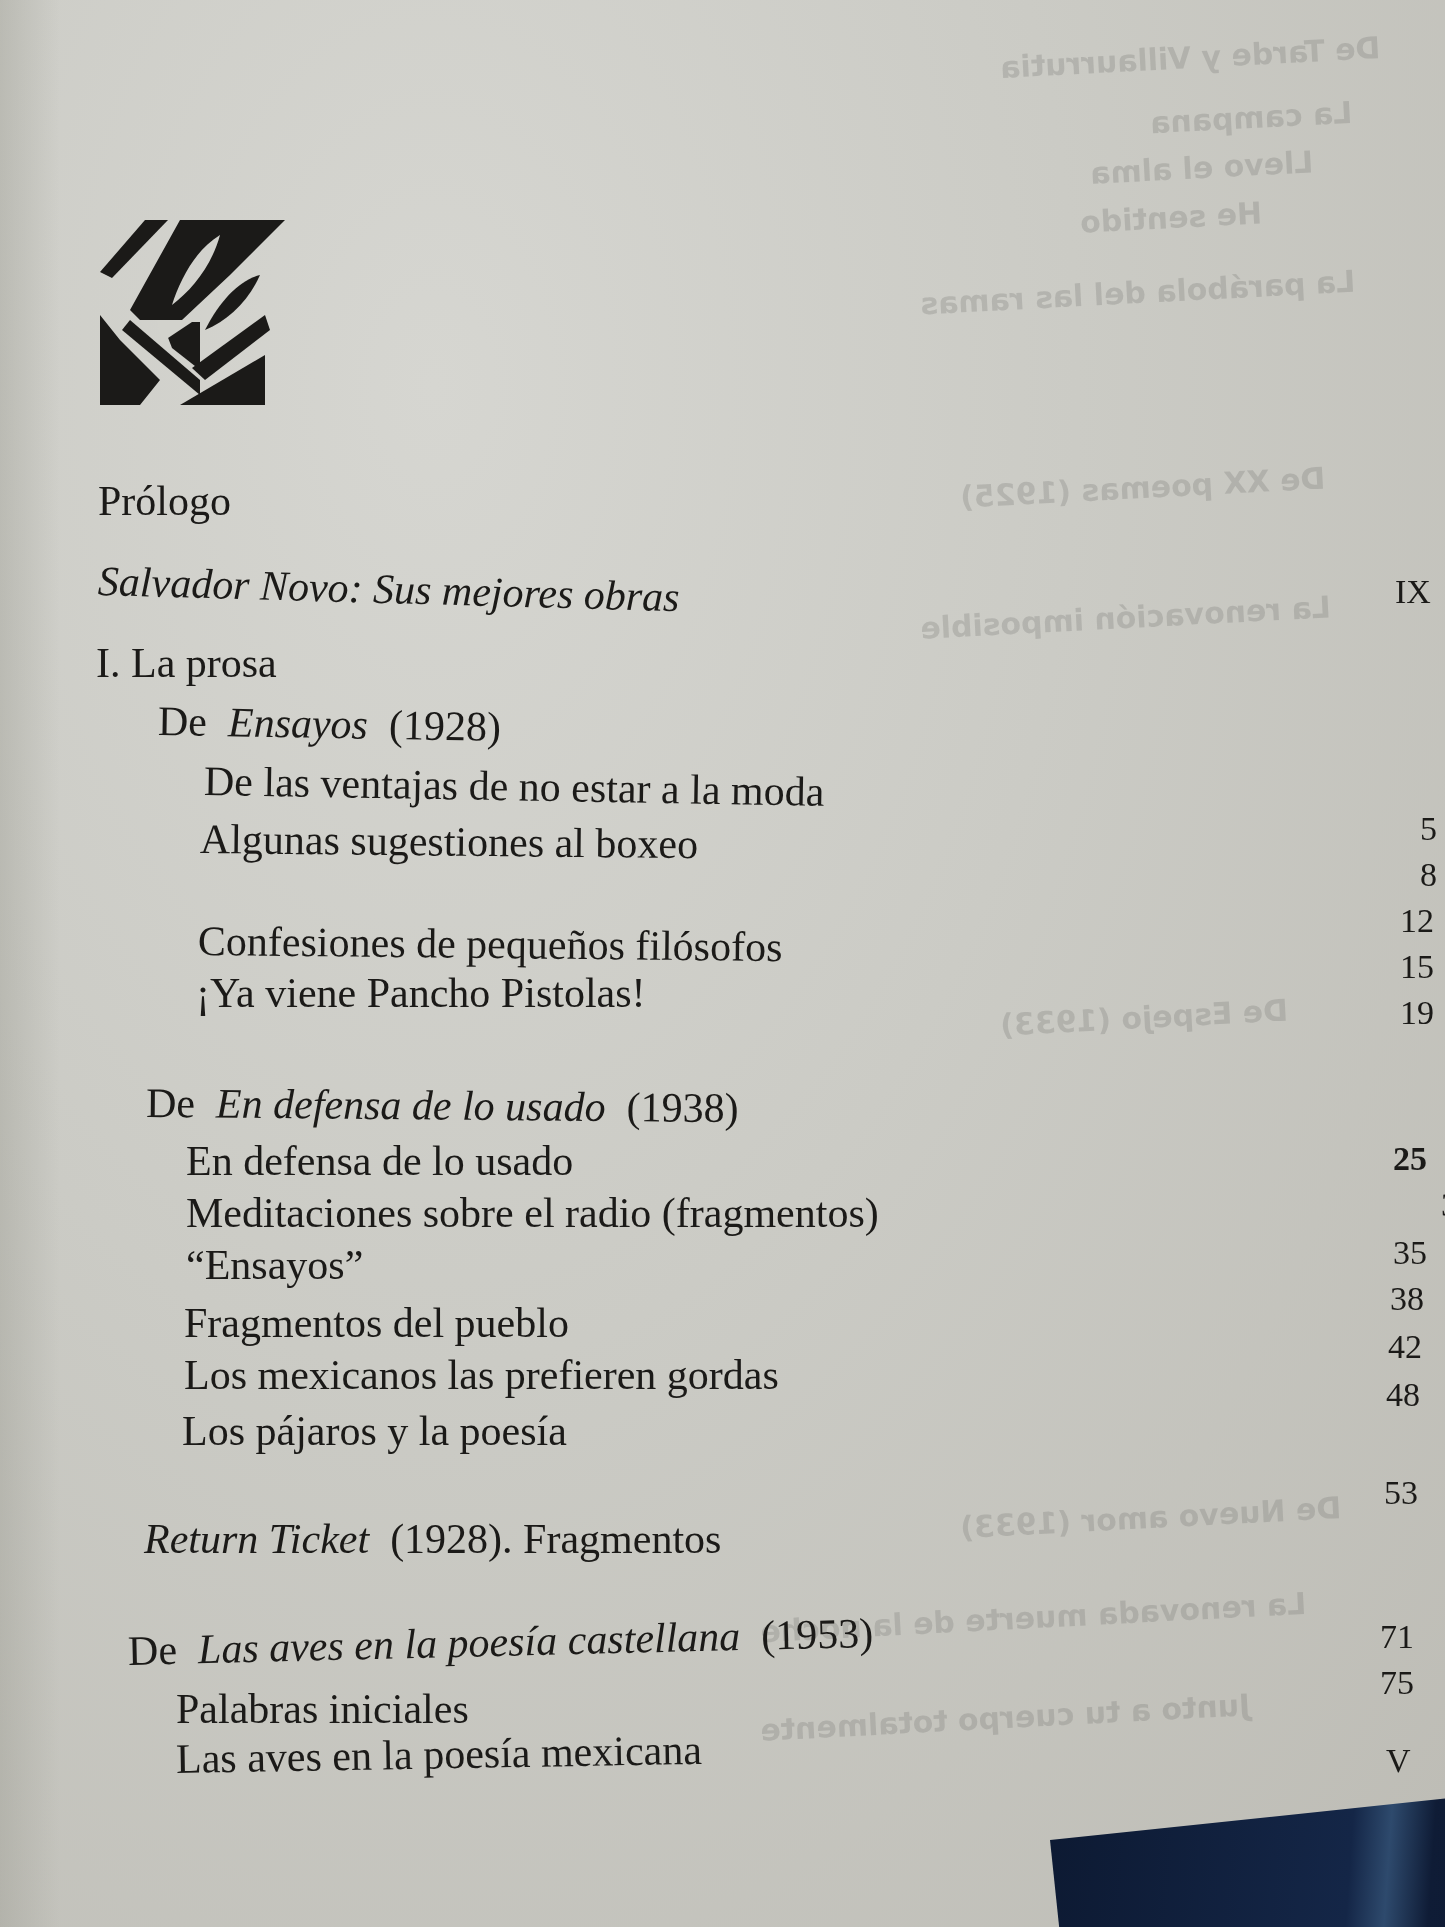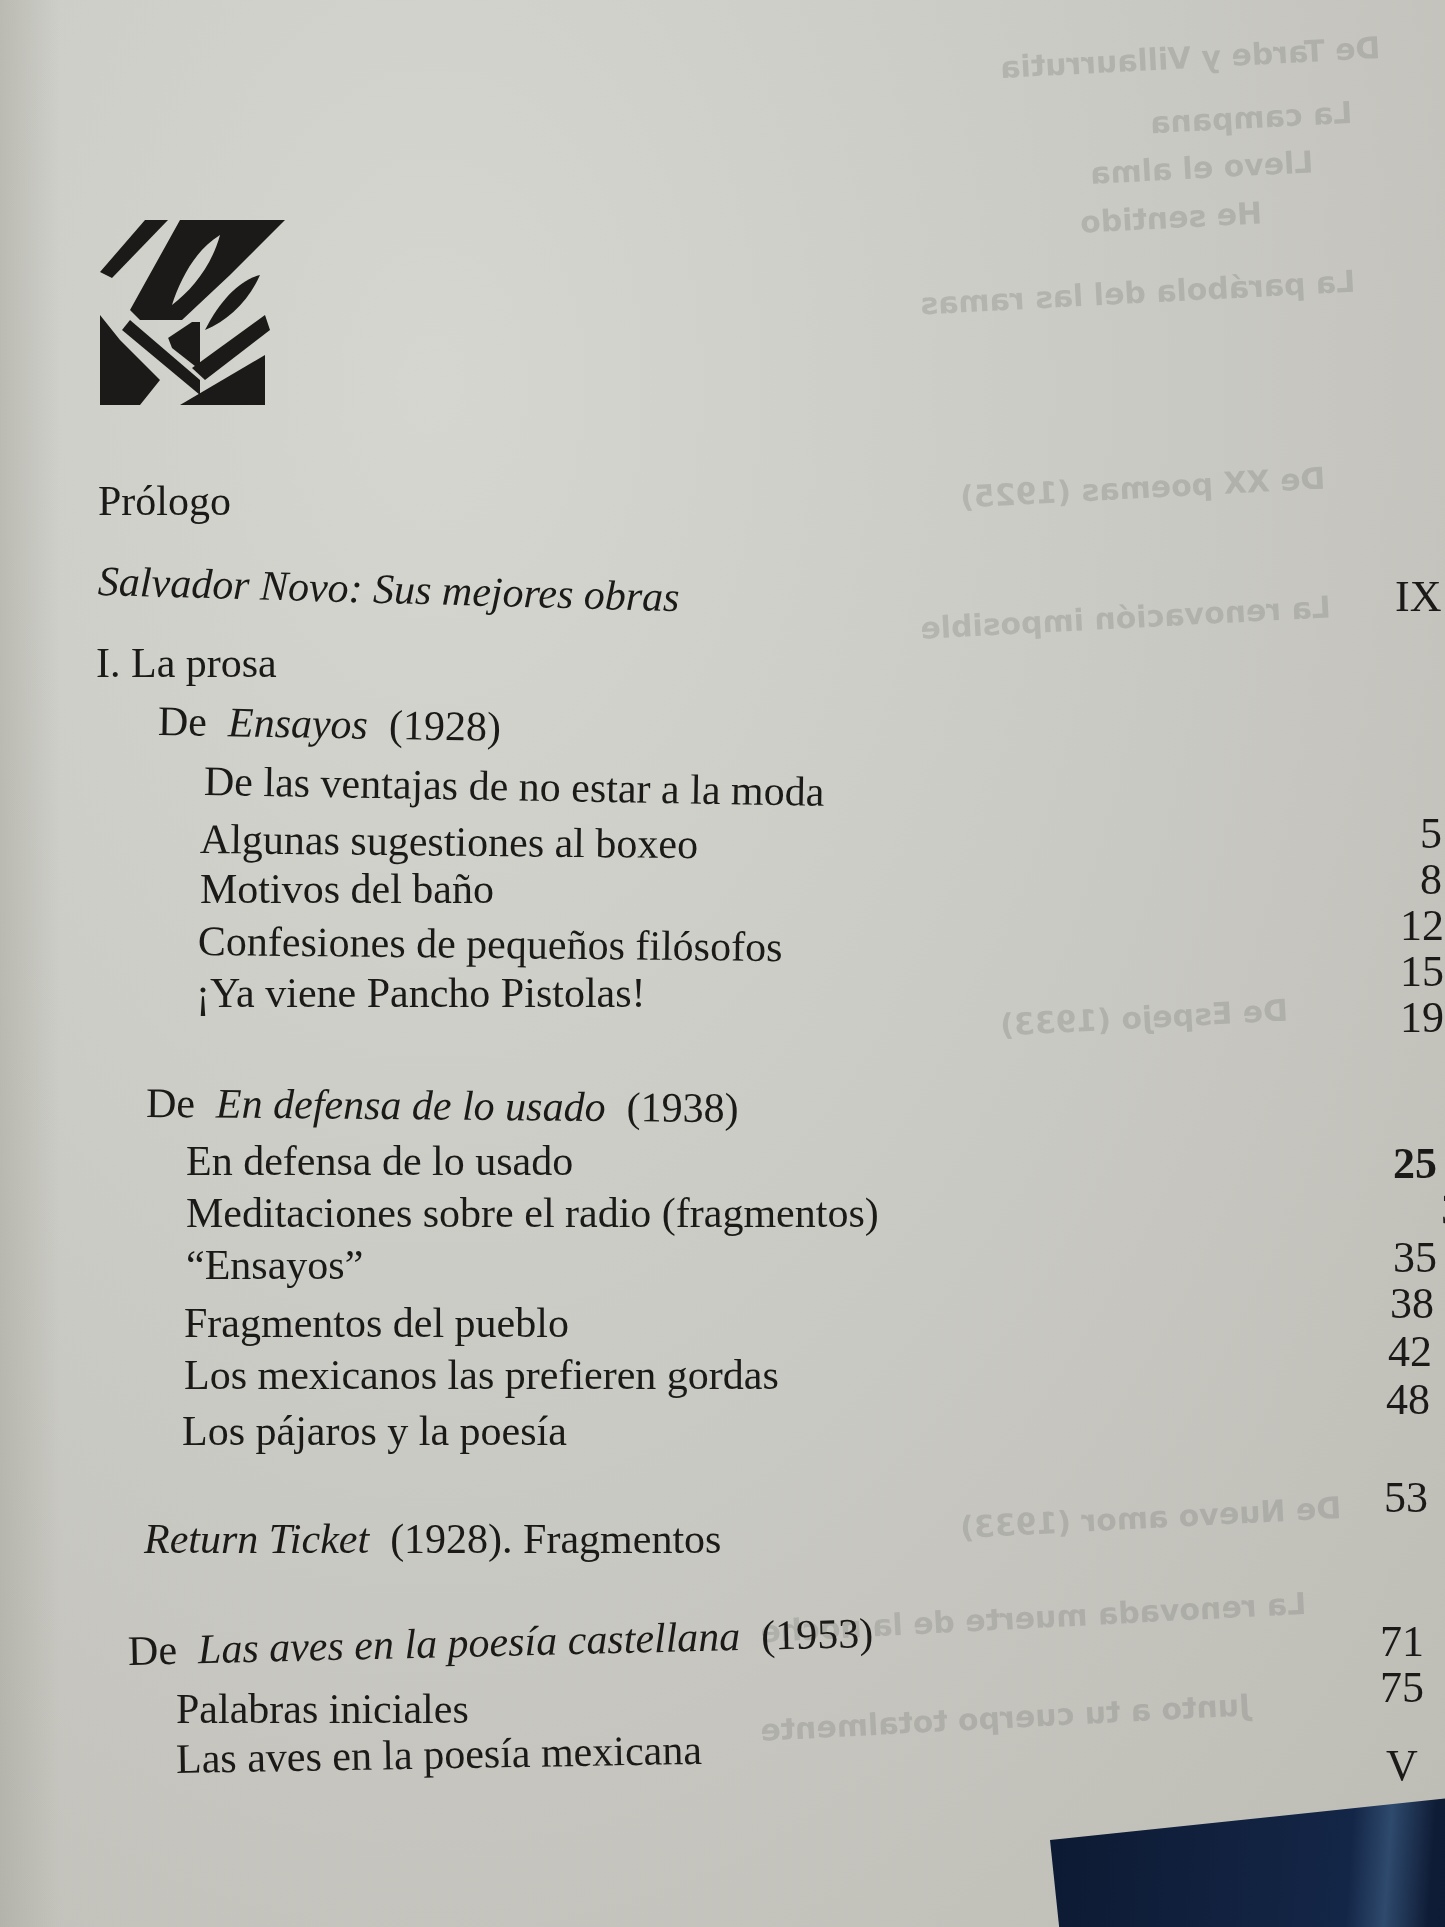--- a/index.html
+++ b/index.html
@@ -51,21 +51,21 @@
     }
     .line {
       position: absolute;
       white-space: nowrap;
       font-size: 42px;
       line-height: 1;
     }
     .italic { font-style: italic; }
     .pg {
       position: absolute;
-      font-size: 44px;
+      font-size: 34px;
       line-height: 1;
       text-align: right;
       white-space: nowrap;
     }
   </style>
 </head>
 <body>
 
 <div class="page">
   <div class="page-shadow-left"></div>
@@ -103,21 +103,20 @@
 
   <div class="line" style="left:96px;top:642px;">I. La prosa</div>
 
   <div class="line" style="left:158px;top:700px;transform:rotate(1deg);transform-origin:left center;">
     <span>De</span>&nbsp;
     <span class="italic">Ensayos</span>&nbsp;
     <span>(1928)</span>
   </div>
   <div class="line" style="left:204px;top:760px;transform:rotate(1deg);transform-origin:left center;">De las ventajas de no estar a la moda</div>
   <div class="line" style="left:200px;top:818px;transform:rotate(0.6deg);transform-origin:left center;">Algunas sugestiones al boxeo</div>
-  <div class="line" style="left:200px;top:868px;">Motivos del baño</div>
   <div class="line" style="left:198px;top:920px;transform:rotate(0.6deg);transform-origin:left center;">Confesiones de pequeños filósofos</div>
   <div class="line" style="left:196px;top:972px;">¡Ya viene Pancho Pistolas!</div>
 
   <div class="pg" style="left:1420px;top:812px;">5</div>
   <div class="pg" style="left:1420px;top:858px;">8</div>
   <div class="pg" style="left:1400px;top:904px;">12</div>
   <div class="pg" style="left:1400px;top:950px;">15</div>
   <div class="pg" style="left:1400px;top:996px;">19</div>
 
   <div class="line" style="left:146px;top:1082px;transform:rotate(0.5deg);transform-origin:left center;">

